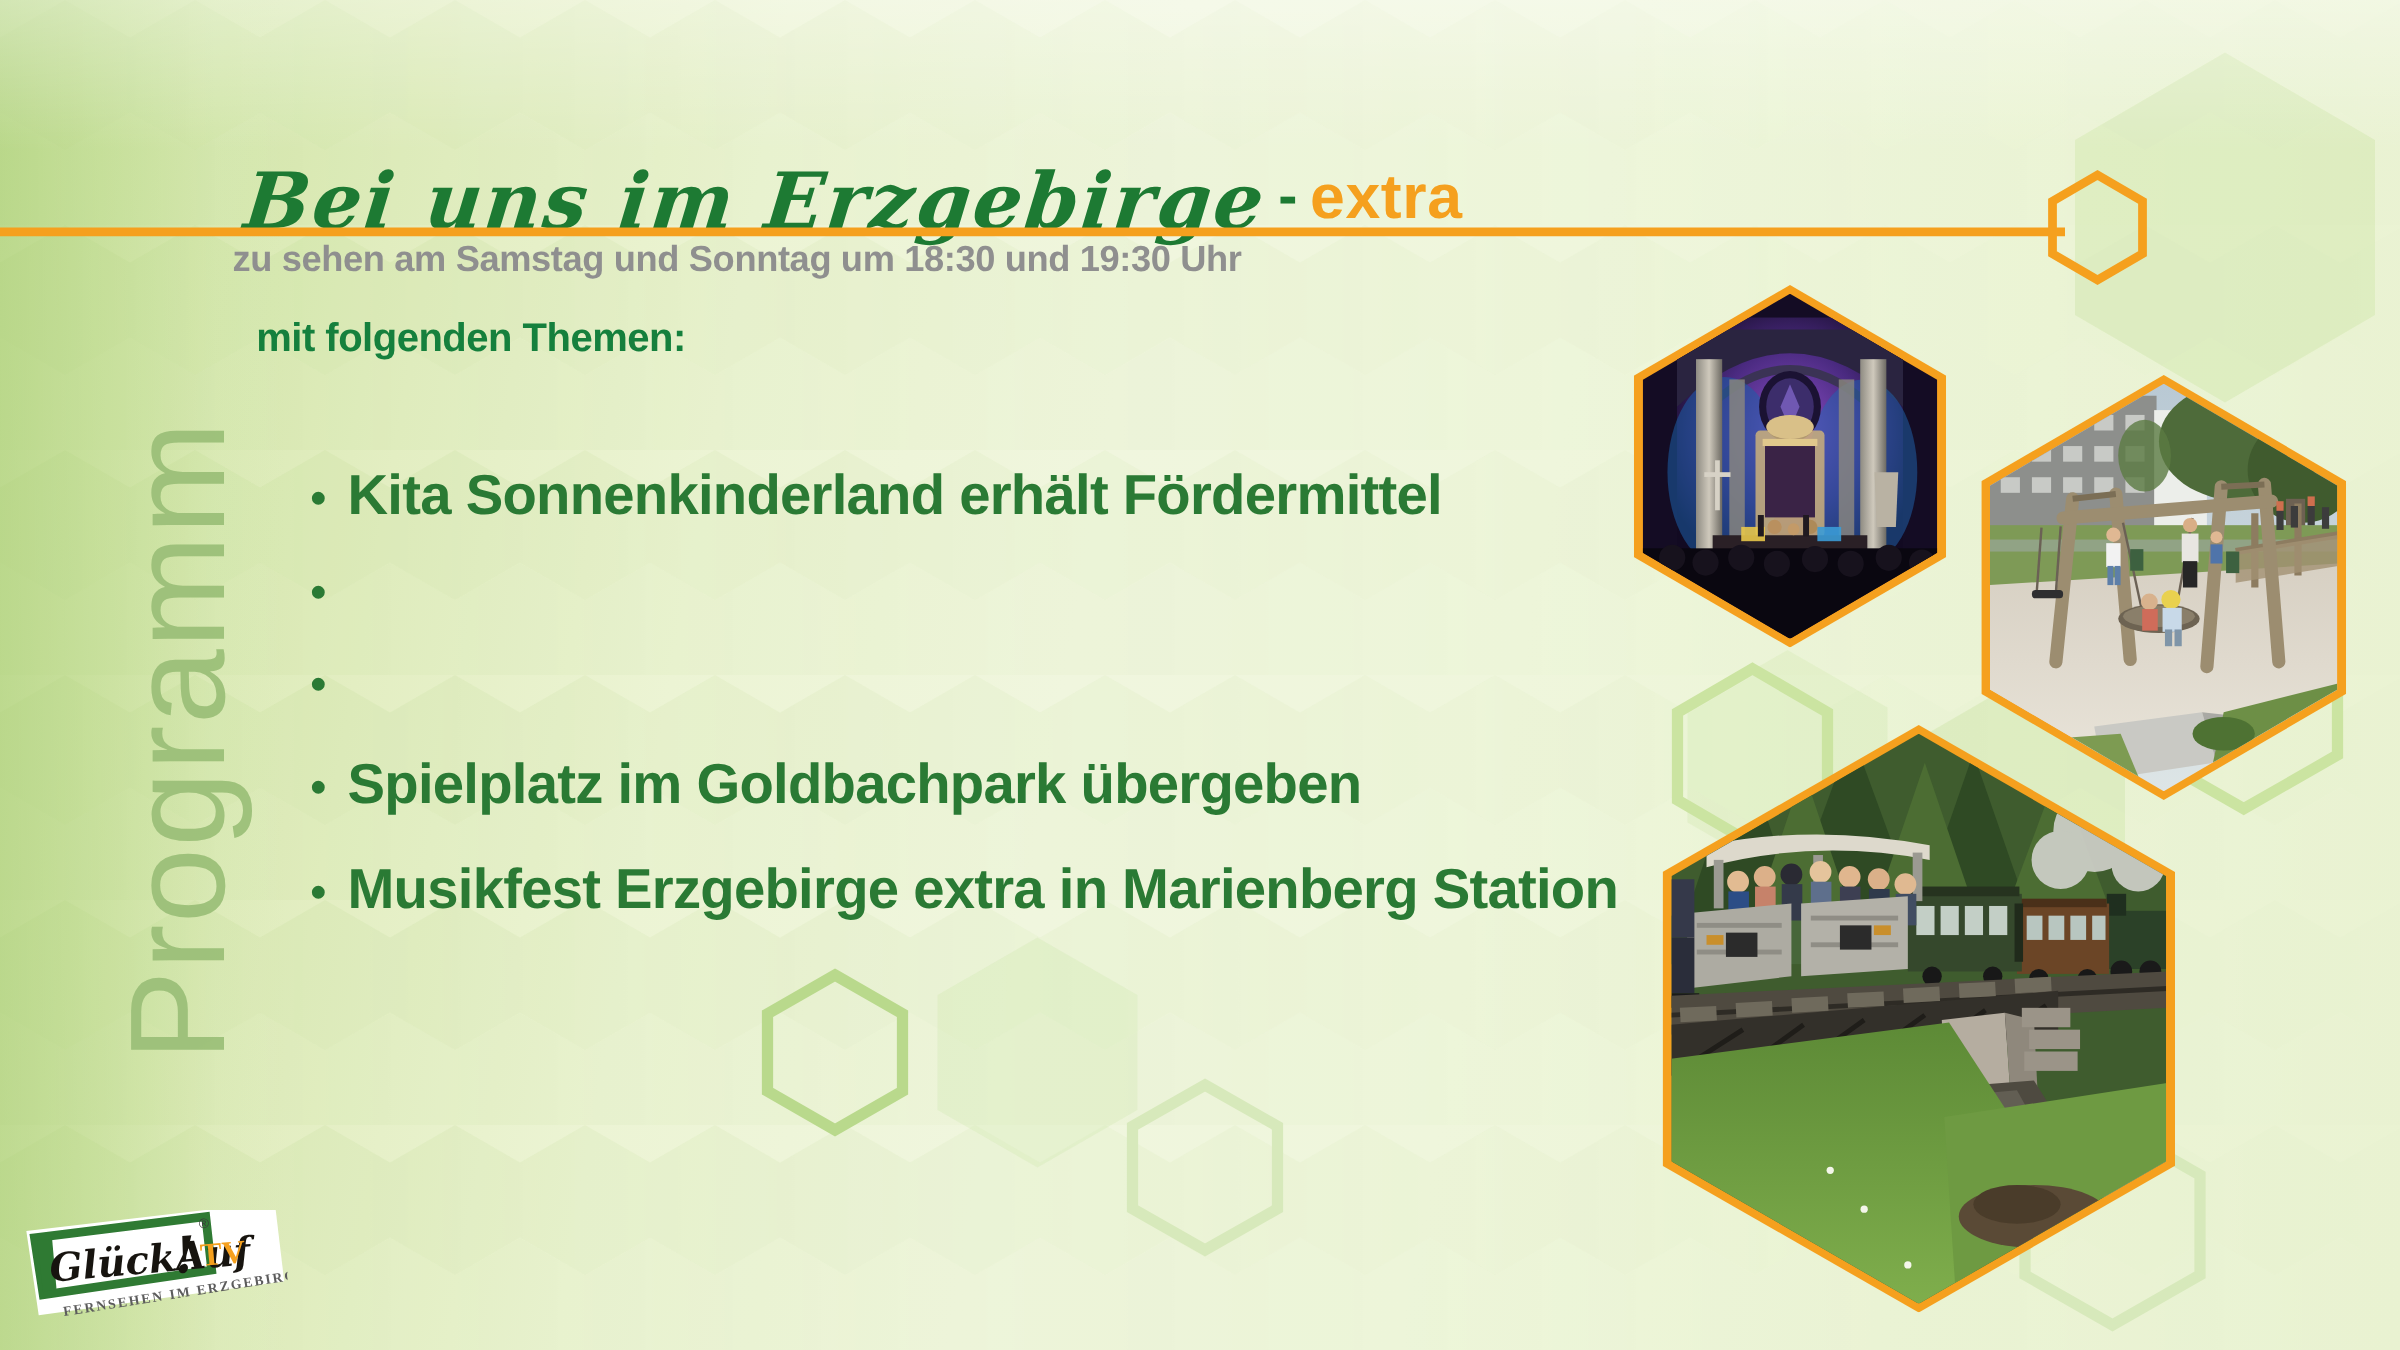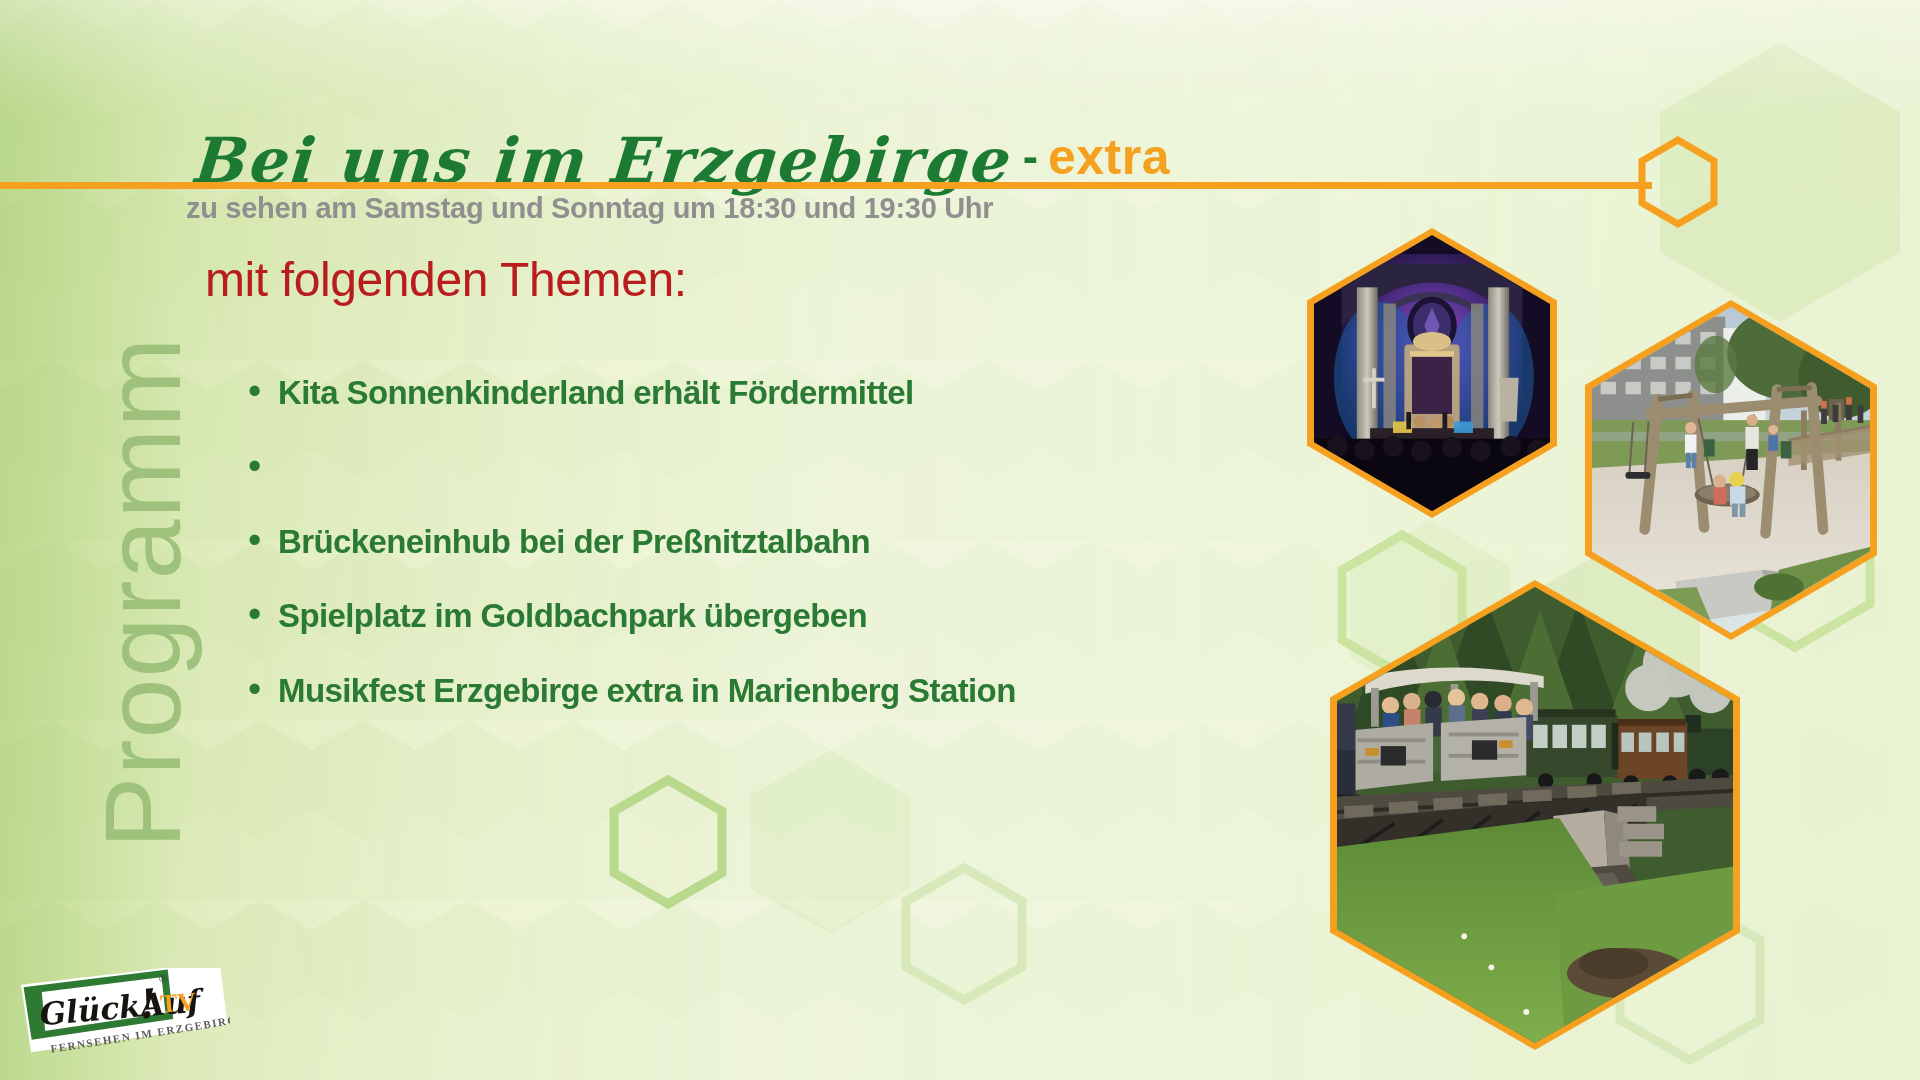--- a/index.html
+++ b/index.html
@@ -106,23 +106,23 @@
     font-size: 29px;
     font-weight: 700;
     color: #8f8f8f;
     letter-spacing: -0.3px;
     white-space: nowrap;
   }
   .themes {
     position: absolute;
     left: 205px;
     top: 252px;
-    font-size: 48px;
-    font-weight: 400;
-    color: #b91c1c;
+    font-size: 32px;
+    font-weight: 700;
+    color: #15803d;
     letter-spacing: -0.4px;
     white-space: nowrap;
   }
 
   
   .vertical-word {
     position: absolute;
     left: -178px;
     top: 530px;
     width: 640px;
@@ -150,21 +150,21 @@
     white-space: nowrap;
   }
   .bullet .dot {
     font-size: 38px;
     color: #2a7a34;
     line-height: 1;
     width: 30px;
     flex: 0 0 30px;
   }
   .bullet .txt {
-    font-size: 33px;
+    font-size: 45px;
     font-weight: 600;
     color: #2a7a34;
     letter-spacing: -0.6px;
     line-height: 1.05;
   }
 
   
   .hexphoto {
     position: absolute;
     clip-path: polygon(50% 0%, 100% 25%, 100% 75%, 50% 100%, 0% 75%, 0% 25%);
@@ -256,21 +256,20 @@
   <div class="bullets">
     <div class="bullet">
       <span class="dot">•</span>
       <span class="txt">Kita Sonnenkinderland erhält Fördermittel</span>
     </div>
     <div class="bullet">
       <span class="dot">•</span>
     </div>
     <div class="bullet">
       <span class="dot">•</span>
-      <span class="txt">Brückeneinhub bei der Preßnitztalbahn</span>
     </div>
     <div class="bullet">
       <span class="dot">•</span>
       <span class="txt">Spielplatz im Goldbachpark übergeben</span>
     </div>
     <div class="bullet">
       <span class="dot">•</span>
       <span class="txt">Musikfest Erzgebirge extra in Marienberg Station</span>
     </div>
   </div>

